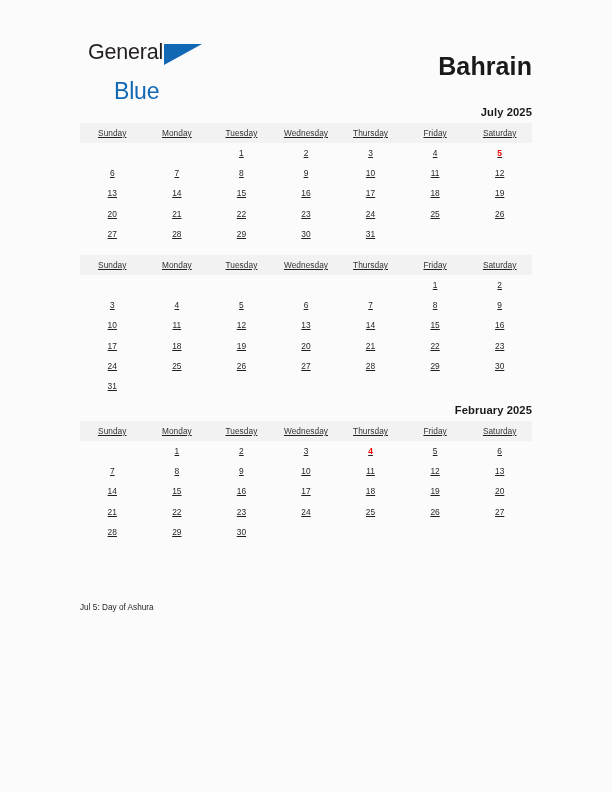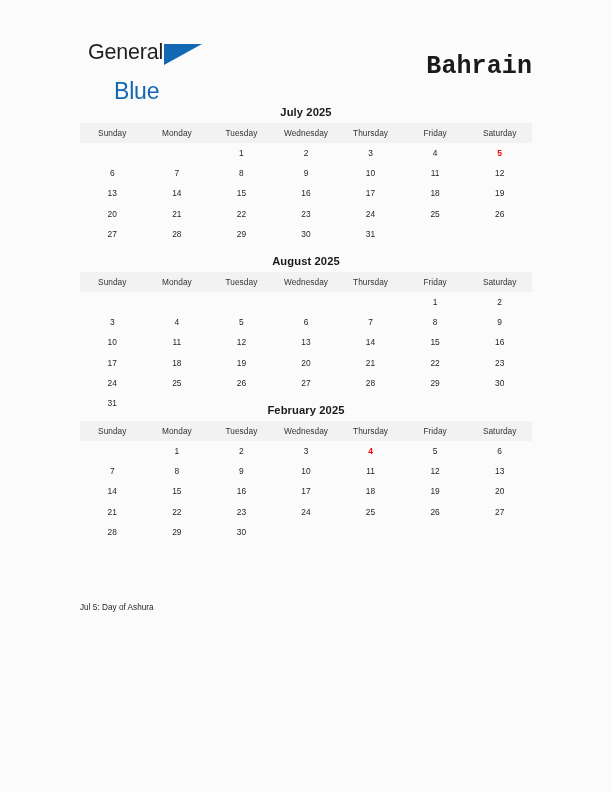--- a/index.html
+++ b/index.html
@@ -74,46 +74,46 @@
   .country-title {
     position: absolute;
     right: 0px;
     top: 14px;
     font-size: 25px;
     font-weight: 700;
     color: #1a1a1a;
     letter-spacing: 0.1px;
     text-align: right;
     white-space: nowrap;
-    font-family: Liberation Mono, monospace;
   }
 
   
   .cal-block {
     position: absolute;
     left: 80px;
     width: 452px;
   }
   #block-0 { top: 106px; }
   #block-1 { top: 255px; }
   #block-2 { top: 404px; }
 
   .month-title {
-    text-align: center;
+    text-align: right;
     font-size: 11.2px;
     font-weight: 700;
     color: #1a1a1a;
     padding-bottom: 5px;
     letter-spacing: 0.1px;
   }
 
   table.cal {
     width: 452px;
     border-collapse: collapse;
     table-layout: fixed;
+    text-decoration: underline;
   }
   table.cal th {
     background: #f2f2f2;
     font-size: 8.3px;
     font-weight: 400;
     color: #333333;
     padding: 5px 0 5px 0;
     text-align: center;
     border: none;
     letter-spacing: 0.05px;
@@ -222,21 +222,20 @@
             <td>30</td>
             <td>31</td>
             <td class="empty"></td>
             <td class="empty"></td>
           </tr>
         </tbody>
     </table>
   </div>
 
   <div class="cal-block" id="block-1">
-    <div class="month-title">August 2025</div>
     <table class="cal">
       <thead>
           <tr>
             <th>Sunday</th>
             <th>Monday</th>
             <th>Tuesday</th>
             <th>Wednesday</th>
             <th>Thursday</th>
             <th>Friday</th>
             <th>Saturday</th>

